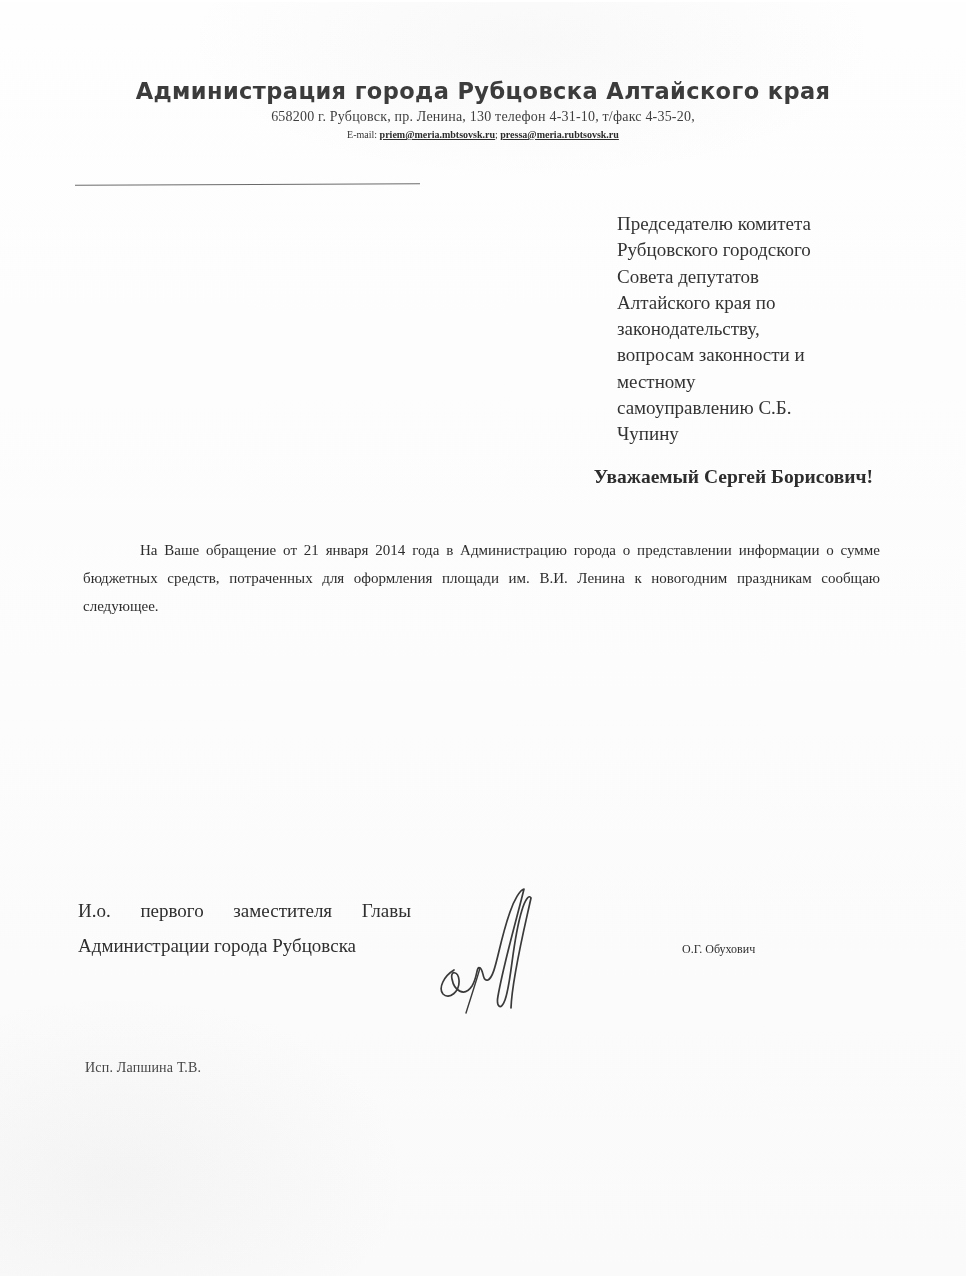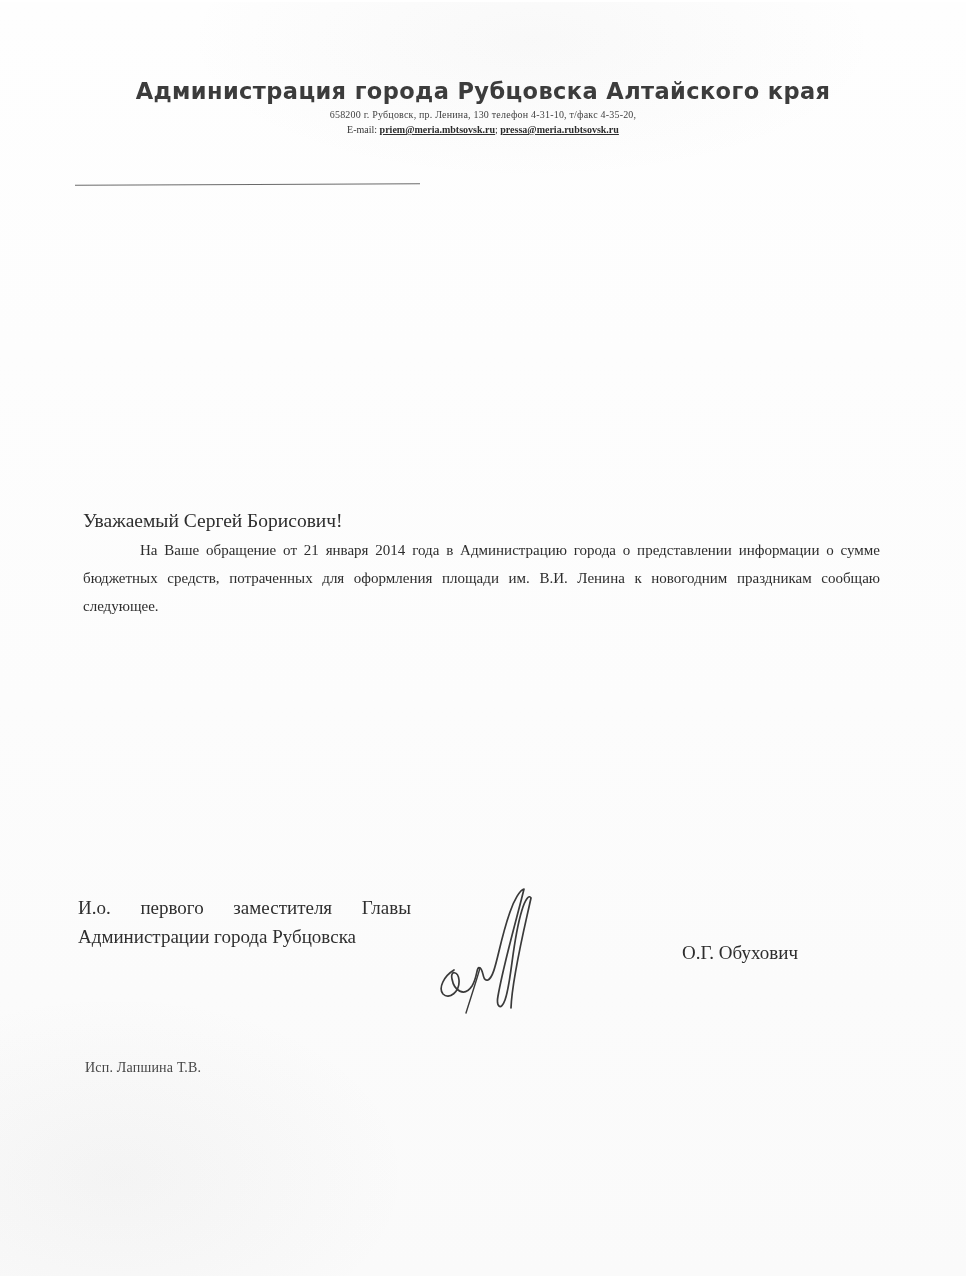--- a/index.html
+++ b/index.html
@@ -31,21 +31,21 @@
   .org {
     margin: 0;
     font-family: "DejaVu Sans", "Liberation Sans", sans-serif;
     font-size: 22.5px;
     font-weight: 700;
     letter-spacing: 0.4px;
     color: #3c3c3c;
   }
   .addr {
     margin-top: 5px;
-    font-size: 10px;
+    font-size: 14px;
     color: #3f3f3f;
     letter-spacing: 0.2px;
   }
   .email-line {
     margin-top: 4px;
     font-size: 10px;
     color: #353535;
   }
   .email {
     font-weight: 700;
@@ -70,25 +70,26 @@
     width: 255px;
     font-size: 19px;
     line-height: 26.3px;
     white-space: pre-line;
     color: #333333;
   }
   
   .salutation {
     position: absolute;
     left: 83px;
-    top: 508px;
+    top: 464px;
     width: 790px;
-    text-align: left;
+    text-align: right;
     font-size: 19.5px;
     color: #2d2d2d;
+    font-weight: bold;
   }
   
   .body-text {
     position: absolute;
     left: 83px;
     top: 534px;
     width: 797px;
     font-size: 15px;
     line-height: 28px;
     color: #2d2d2d;
@@ -99,36 +100,36 @@
     text-align: justify;
     word-spacing: 1.5px;
   }
   
   .sig-title {
     position: absolute;
     left: 78px;
     top: 891px;
     width: 333px;
     font-size: 19px;
-    line-height: 29px;
+    line-height: 35px;
     text-align: justify;
     color: #2f2f2f;
   }
   .sig-scribble {
     position: absolute;
     left: 432px;
     top: 884px;
     width: 108px;
     height: 130px;
   }
   .sig-name {
     position: absolute;
     left: 682px;
     top: 940px;
-    font-size: 19px;
+    font-size: 12px;
     color: #2d2d2d;
   }
   
   .executor {
     position: absolute;
     left: 85px;
     top: 1058px;
     font-size: 14px;
     color: #474747;
     letter-spacing: 0.2px;
@@ -144,20 +145,29 @@
     <div class="addr">658200 г. Рубцовск, пр. Ленина, 130 телефон 4-31-10, т/факс 4-35-20,</div>
     <div class="email-line">
       <span>E-mail:</span>
       <span class="email">priem@meria.mbtsovsk.ru</span><span>;</span>
       <span class="email">pressa@meria.rubtsovsk.ru</span>
     </div>
   </header>
 
   <div class="rule"></div>
 
+  <div class="recipient">Председателю комитета
+Рубцовского городского
+Совета депутатов
+Алтайского края по
+законодательству,
+вопросам законности и
+местному
+самоуправлению С.Б.
+Чупину</div>
 
   <div class="salutation">Уважаемый Сергей Борисович!</div>
 
   <div class="body-text">
     <p>На Ваше обращение от 21 января 2014 года в Администрацию города о представлении информации о сумме бюджетных средств, потраченных для оформления площади им. В.И. Ленина к новогодним праздникам сообщаю следующее.</p>
   </div>
 
   <div class="sig-title">И.о. первого заместителя Главы Администрации города Рубцовска</div>
 
   <svg class="sig-scribble" viewBox="0 0 108 130" fill="none" xmlns="http://www.w3.org/2000/svg">

